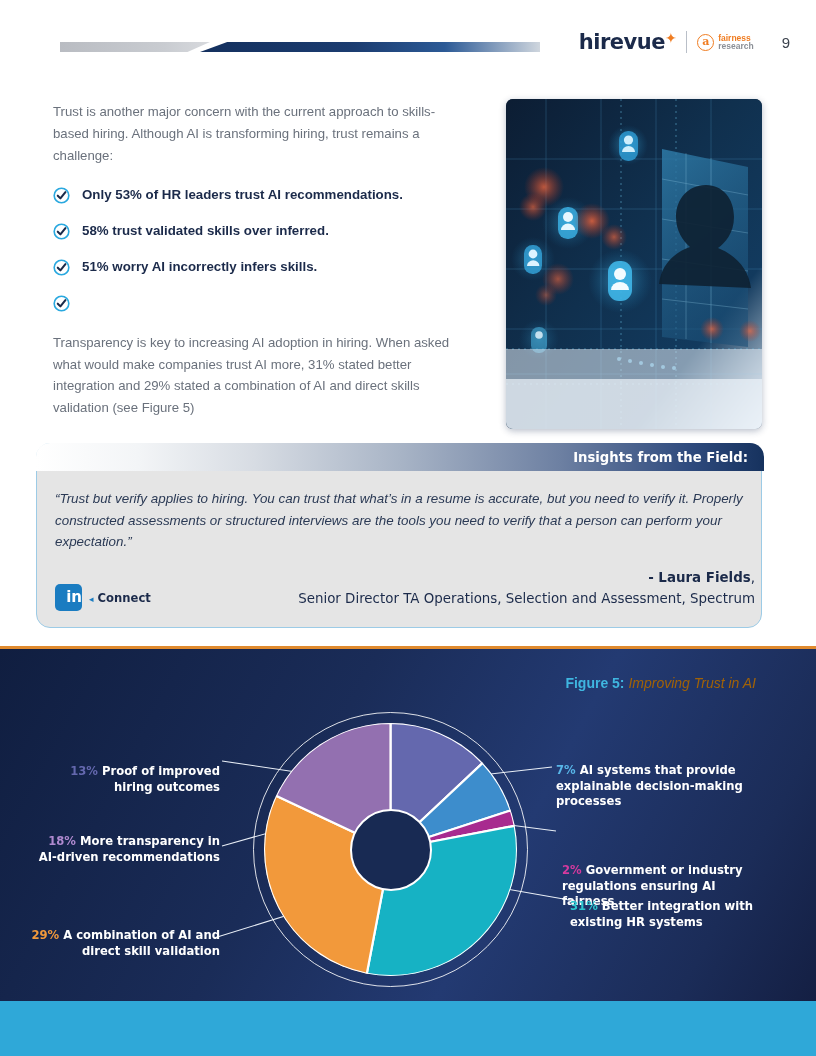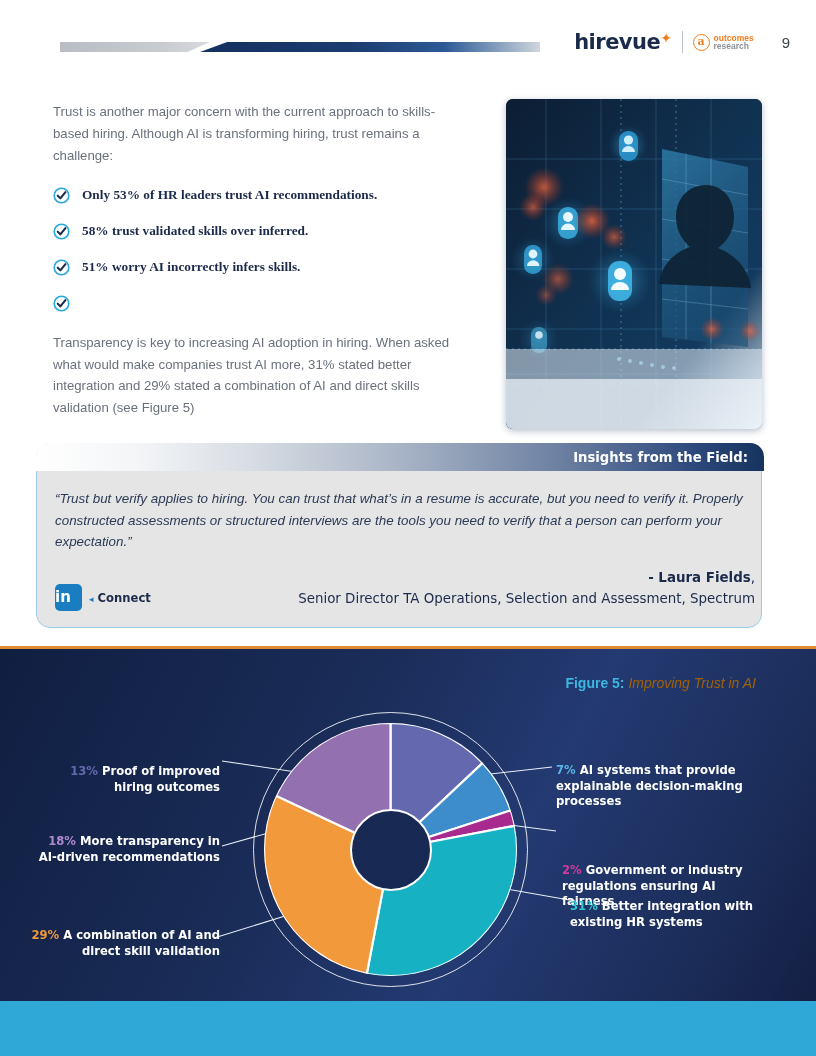--- a/index.html
+++ b/index.html
@@ -61,21 +61,21 @@
   .intro-para{
     position:absolute; left:53px; top:101px; width:410px;
     font-size:13.2px; line-height:22px; color:#6a717c;
     font-family:"Liberation Sans", sans-serif;
   }
   .bullets{ position:absolute; left:53px; top:186px; width:430px; }
   .bullet{ display:flex; align-items:flex-start; gap:12px; margin-bottom:18px; }
   .chk{ flex:0 0 auto; width:17px; height:17px; margin-top:1px; }
   .bullet-text{
     font-size:13.3px; font-weight:700; color:#1b2a4a; line-height:17px;
-    font-family:Liberation Serif, serif;
+    font-family:Liberation Sans, sans-serif;
   }
   .outro-para{
     position:absolute; left:53px; top:332px; width:415px;
     font-size:13.2px; line-height:21.5px; color:#6a717c;
   }
 
   
   .photo{
     position:absolute; left:506px; top:99px; width:256px; height:330px;
     border-radius:7px; overflow:hidden;
@@ -105,21 +105,21 @@
   }
   .attrib{
     position:absolute; right:6px; top:123px; width:560px;
     text-align:right; font-size:13.4px; line-height:21px; color:#1b2a4a;
     font-family:"DejaVu Sans", sans-serif;
   }
   .attrib .nm{ font-weight:700; }
   .linked{ position:absolute; left:18px; top:140px; display:flex; align-items:center; gap:7px; }
   .li-badge{
     width:27px; height:27px; border-radius:5px; background:#1a7cc1;
-    color:#fff; font-weight:700; font-size:15px; text-align:left; line-height:27px;
+    color:#fff; font-weight:700; font-size:15px; text-align:right; line-height:27px;
     font-family:"DejaVu Sans", sans-serif;
   }
   .connect{
     font-size:11.6px; font-weight:700; color:#1b2a4a;
     font-family:"DejaVu Sans", sans-serif;
   }
   .connect .tri{ color:#1a7cc1; font-size:9px; }
 
   
   .chart-rule{
@@ -183,21 +183,21 @@
   <div class="header-bar">
     <div class="seg-grey"></div>
     <div class="seg-navy"></div>
   </div>
   <div class="logo-zone">
     <div class="hirevue-word"><span>hirevue</span><span class="hirevue-star">✦</span></div>
     <div class="logo-div"></div>
     <div class="aptitude">
       <div class="apt-circle">a</div>
       <div class="apt-text">
-        <span class="l1">outcomes</span>
+        <span class="l1">fairness</span>
         <span class="l2">research</span>
       </div>
     </div>
     <div class="page-num">9</div>
   </div>
 </div>
 
 <div class="intro-para">Trust is another major concern with the current approach to skills-based hiring. Although AI is transforming hiring, trust remains a challenge:</div>
 
 <div class="bullets">

